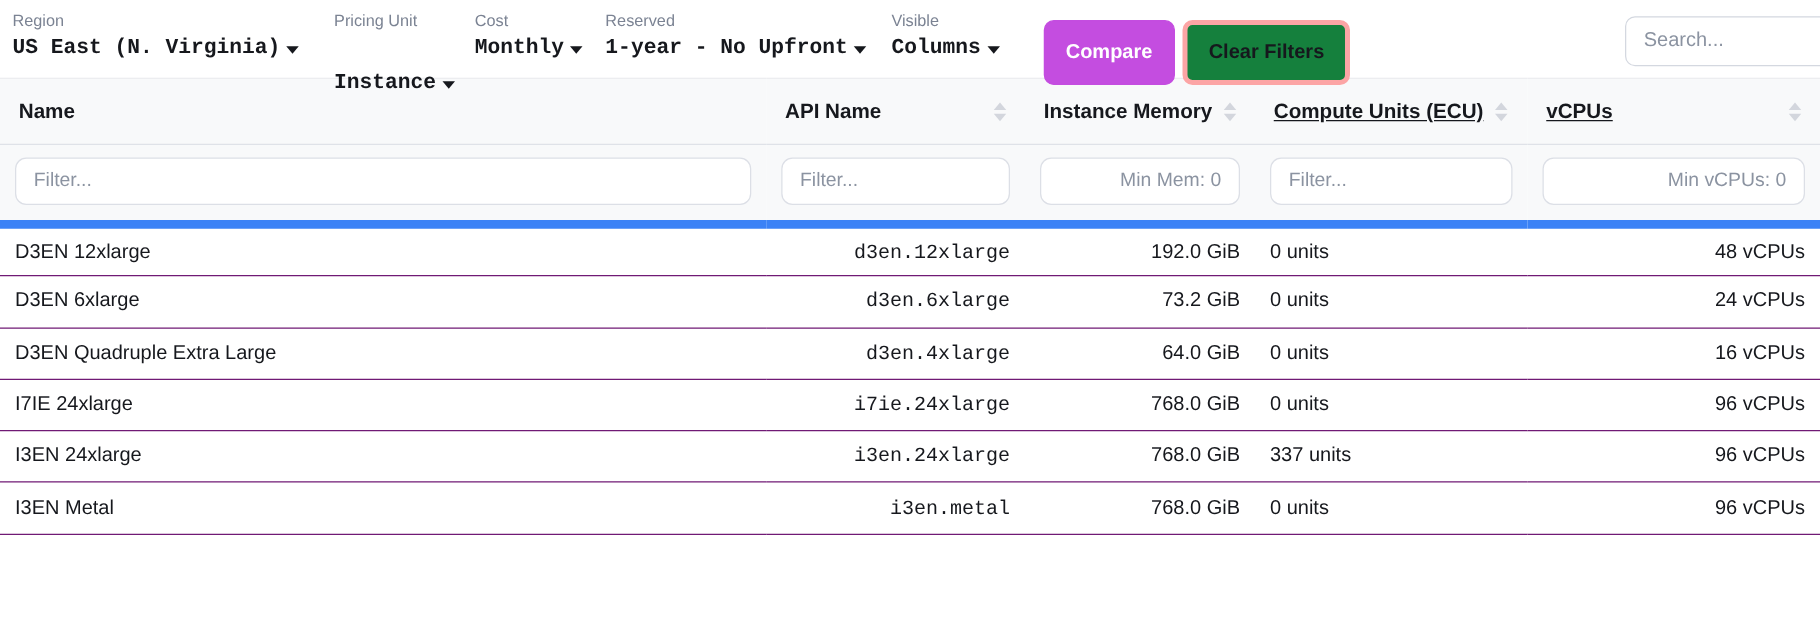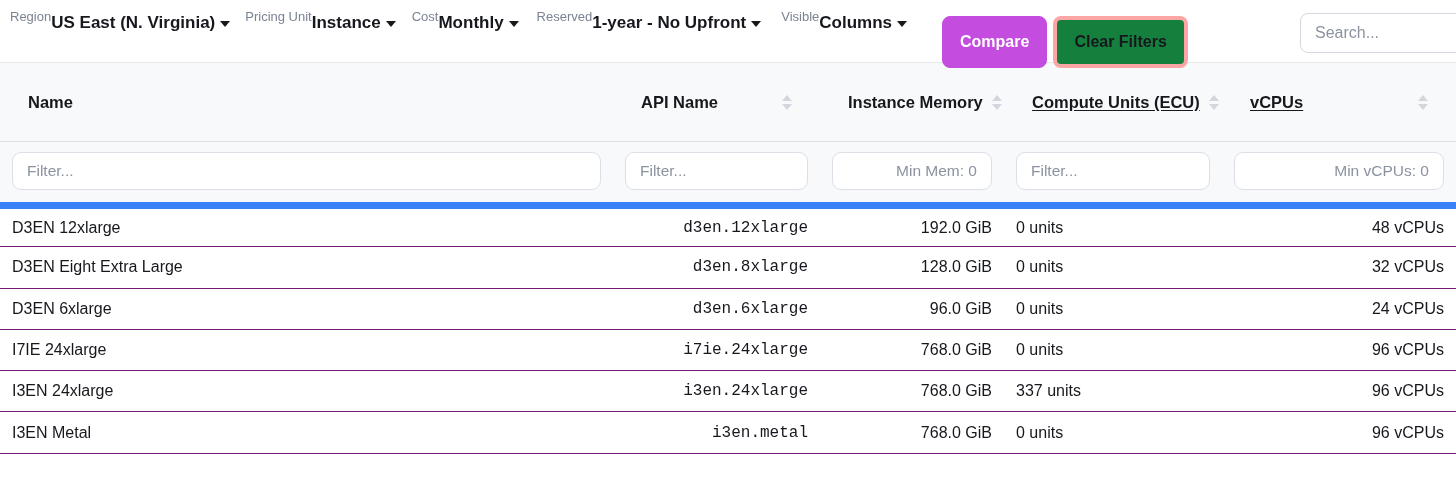--- a/index.html
+++ b/index.html
@@ -15,52 +15,53 @@
   
   #toolbar {
     position: relative;
     height: 62px;
     width: 1456px;
     background: #ffffff;
     display: flex;
     align-items: flex-start;
     padding: 5px 0 0 0;
   }
-  .ctrl { display: flex; justify-content: center; padding-top: 4px; }
+  .ctrl { display: flex; flex-direction: column; justify-content: center; padding-top: 4px; }
   .ctrl-label {
     font-size: 13px;
     color: #7b8393;
     line-height: 16px;
     font-weight: 400;
     white-space: nowrap;
   }
   .ctrl-value {
     font-size: 17px;
     color: #16181d;
     font-weight: 700;
     line-height: 24px;
     margin-top: 2px;
     white-space: nowrap;
     display: flex;
     align-items: center;
     gap: 5px;
     cursor: pointer;
+    font-family: Liberation Mono, monospace;
   }
   .caret {
     display: inline-block;
     width: 0; height: 0;
     border-left: 5px solid transparent;
     border-right: 5px solid transparent;
     border-top: 6px solid #16181d;
     position: relative;
     top: 1px;
   }
 
   #ctrl-region   { margin-left: 10px; }
-  #ctrl-pricing  { margin-left: 15px; }
+  #ctrl-pricing  { margin-left: 28px; gap: 28px; }
   #ctrl-cost     { margin-left: 16px; }
   #ctrl-reserved { margin-left: 18px; }
   #ctrl-visible  { margin-left: 20px; }
 
   .tb-btn {
     font-family: "Liberation Sans", sans-serif;
     font-size: 16px;
     font-weight: 700;
     border-radius: 8px;
     padding: 0 17px;
@@ -100,21 +101,21 @@
     outline: none;
   }
   #search-input::placeholder { color: #8b93a1; }
 
   
   #table { width: 1456px; border-collapse: collapse; table-layout: fixed; }
   #table thead th {
     background: #f8f9fa;
     border-top: 1px solid #e6e8ec;
     border-bottom: 1px solid #dfe2e8;
-    padding: 16px;
+    padding: 3px;
     height: 46px;
     vertical-align: middle;
   }
   .th-inner {
     display: flex;
     align-items: center;
     height: 46px;
     padding: 0 12px;
     cursor: pointer;
   }
@@ -314,32 +315,32 @@
 
   <tbody id="table-body">
       <tr>
         <td>D3EN 12xlarge</td>
         <td class="api-name">d3en.12xlarge</td>
         <td class="num-right">192.0 GiB</td>
         <td class="num-left">0 units</td>
         <td class="num-right">48 vCPUs</td>
       </tr>
       <tr>
-        <td>D3EN Eight Extra Large</td>
-        <td class="api-name">d3en.8xlarge</td>
-        <td class="num-right">128.0 GiB</td>
-        <td class="num-left">0 units</td>
-        <td class="num-right">32 vCPUs</td>
-      </tr>
-      <tr>
         <td>D3EN 6xlarge</td>
         <td class="api-name">d3en.6xlarge</td>
-        <td class="num-right">96.0 GiB</td>
+        <td class="num-right">73.2 GiB</td>
         <td class="num-left">0 units</td>
         <td class="num-right">24 vCPUs</td>
+      </tr>
+      <tr>
+        <td>D3EN Quadruple Extra Large</td>
+        <td class="api-name">d3en.4xlarge</td>
+        <td class="num-right">64.0 GiB</td>
+        <td class="num-left">0 units</td>
+        <td class="num-right">16 vCPUs</td>
       </tr>
       <tr>
         <td>I7IE 24xlarge</td>
         <td class="api-name">i7ie.24xlarge</td>
         <td class="num-right">768.0 GiB</td>
         <td class="num-left">0 units</td>
         <td class="num-right">96 vCPUs</td>
       </tr>
       <tr>
         <td>I3EN 24xlarge</td>

